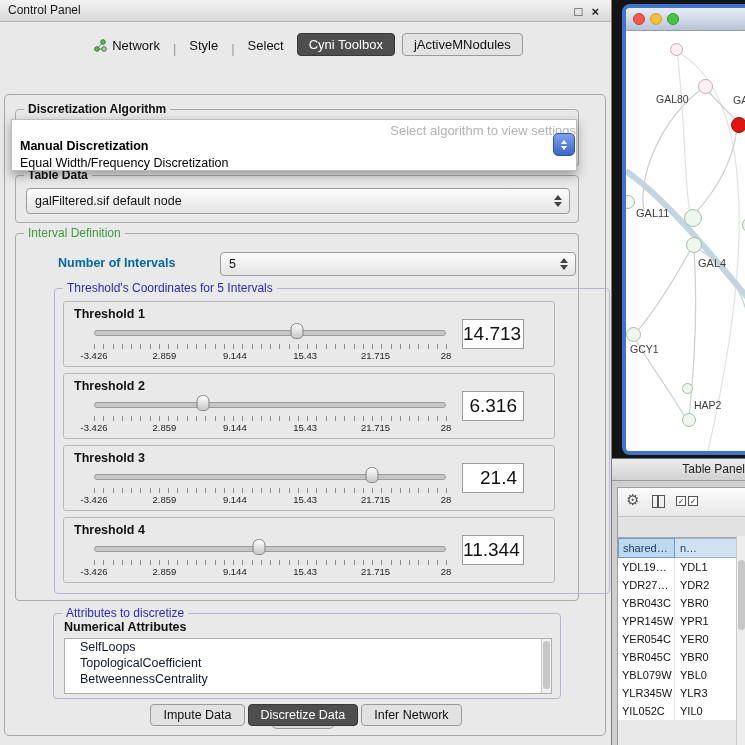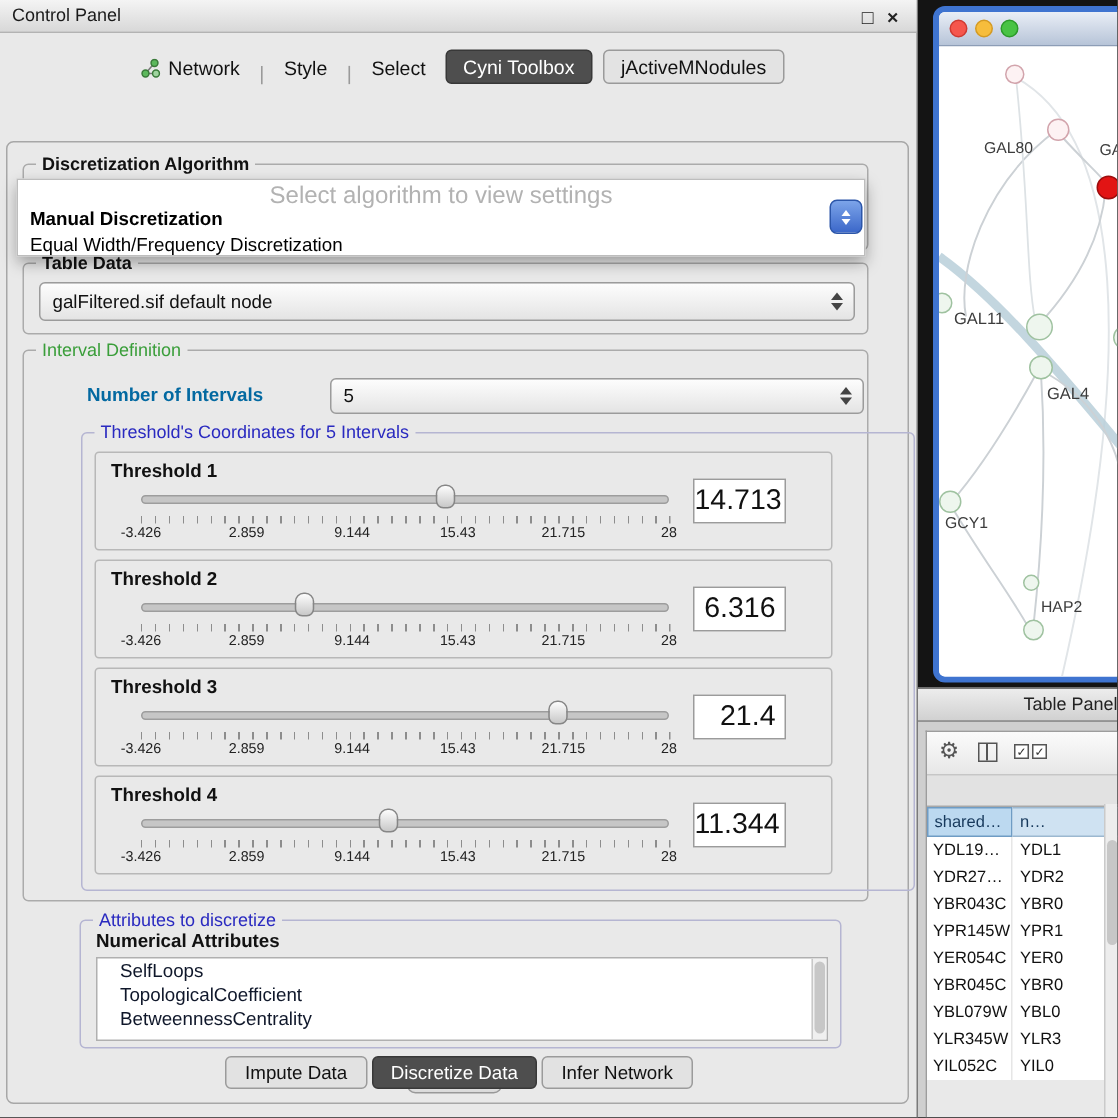--- a/index.html
+++ b/index.html
@@ -22,21 +22,21 @@
   .group-title.green{color:#3a9e3a;}
   .group-title.blue{color:#2a2ac0;}
   .group.bluish{border-color:#b5b5d2;}
   
   .combo{position:absolute;border:1px solid #9b9b9b;border-radius:4px;background:linear-gradient(#fdfdfd,#e4e4e4);font-size:12.5px;color:#111;box-sizing:border-box;padding:0 26px 0 8px;overflow:hidden;white-space:nowrap;}
   .stepper{position:absolute;right:7px;top:50%;transform:translateY(-50%);display:flex;flex-direction:column;gap:2px;}
   .tri-up{width:0;height:0;border-left:4px solid transparent;border-right:4px solid transparent;border-bottom:5px solid #444;}
   .tri-down{width:0;height:0;border-left:4px solid transparent;border-right:4px solid transparent;border-top:5px solid #444;}
   
   .popup{position:absolute;left:6px;top:24px;width:566px;height:52px;background:#fff;border:1px solid #bdbdbd;box-shadow:0 4px 10px rgba(0,0,0,.35);z-index:5;box-sizing:border-box;}
-  .popup .ph{display:block;text-align:center;color:#b2b2b2;font-size:16px;padding-top:3px;line-height:15px;}
+  .popup .ph{display:block;text-align:right;color:#b2b2b2;font-size:13px;padding-top:3px;line-height:15px;}
   .popup .opt{display:block;font-size:12.5px;color:#000;padding:1px 8px;line-height:15px;}
   .popup .opt.b{font-weight:bold;}
   .algo-capsule{position:absolute;left:548px;top:38px;width:22px;height:23px;border-radius:5px;background:linear-gradient(#7ca4e9,#3b67c9);border:1px solid #2c56a9;z-index:6;box-sizing:border-box;display:flex;flex-direction:column;align-items:center;justify-content:center;gap:2px;}
   .algo-capsule .wup{width:0;height:0;border-left:3.5px solid transparent;border-right:3.5px solid transparent;border-bottom:4px solid #fff;}
   .algo-capsule .wdn{width:0;height:0;border-left:3.5px solid transparent;border-right:3.5px solid transparent;border-top:4px solid #fff;}
   
   .th-box{position:absolute;left:8px;width:492px;height:66px;border:1px solid #b8b8b8;border-radius:3px;box-sizing:border-box;}
   .th-label{position:absolute;left:10px;top:5px;font-size:12.5px;font-weight:bold;color:#111;}
   .rail{position:absolute;left:30px;top:20px;width:352px;height:18px;}
   .track{position:absolute;left:0;right:0;top:8px;height:4px;background:#c6c6c6;border:1px solid #9d9d9d;border-radius:3px;}

